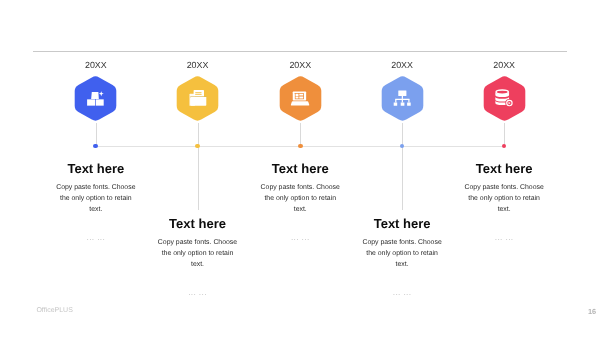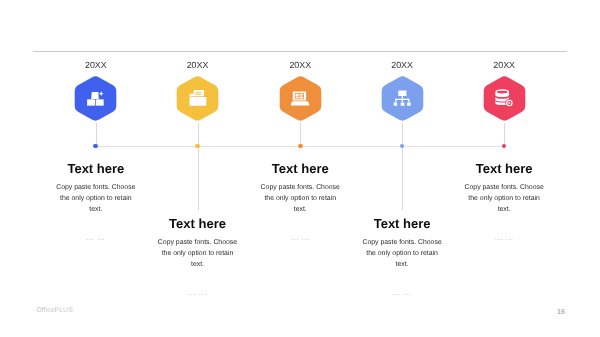--- a/index.html
+++ b/index.html
@@ -17,21 +17,21 @@
   .year{position:absolute;font-size:8.9px;color:#333333;text-align:center;
         width:60px;letter-spacing:0px;}
   .year span{border-bottom:0.9px solid #4d4d4d;padding-bottom:18px;}
   .head{position:absolute;font-size:13px;font-weight:bold;color:#0d0d0d;
         text-align:center;width:120px;letter-spacing:0px;}
   .bodytxt{position:absolute;font-size:6.9px;color:#2b2b2b;text-align:center;
         line-height:11.1px;width:80px;}
   .dots{position:absolute;text-align:center;width:120px;color:#c8c8c8;
         font-size:8.4px;letter-spacing:0.35px;}
   .foot-left{position:absolute;left:36.4px;top:306.5px;font-size:7.0px;color:#c6c6c6;letter-spacing:0px;}
-  .foot-right{position:absolute;left:557px;top:307.3px;font-size:7.4px;color:#b5b5b5;font-weight:bold;}
+  .foot-right{position:absolute;left:588px;top:307.3px;font-size:7.4px;color:#b5b5b5;font-weight:bold;}
 </style>
 </head>
 <body>
 
 <div id="slide">
   <div class="hr-top"></div>
   <div class="axis"></div>
   <div id="nodes">
       <div class="year" style="left:65.85px;top:59.5px;"><span>20XX</span></div>
       <div class="hexwrap" style="left:74.35px;top:75.25px;">

